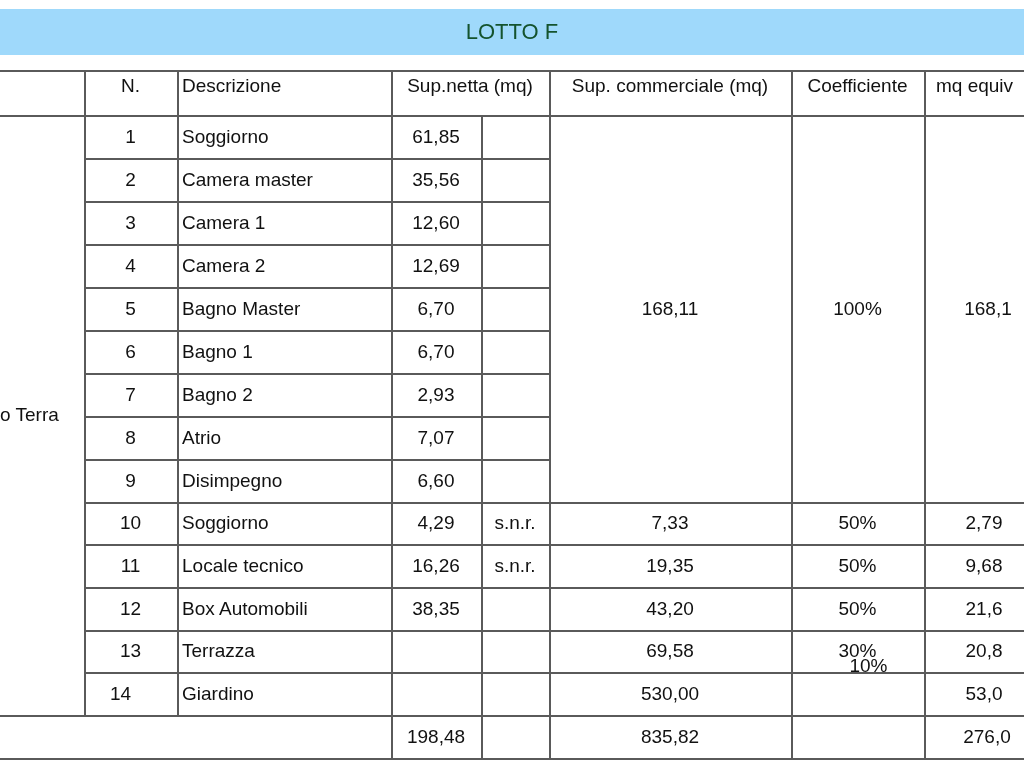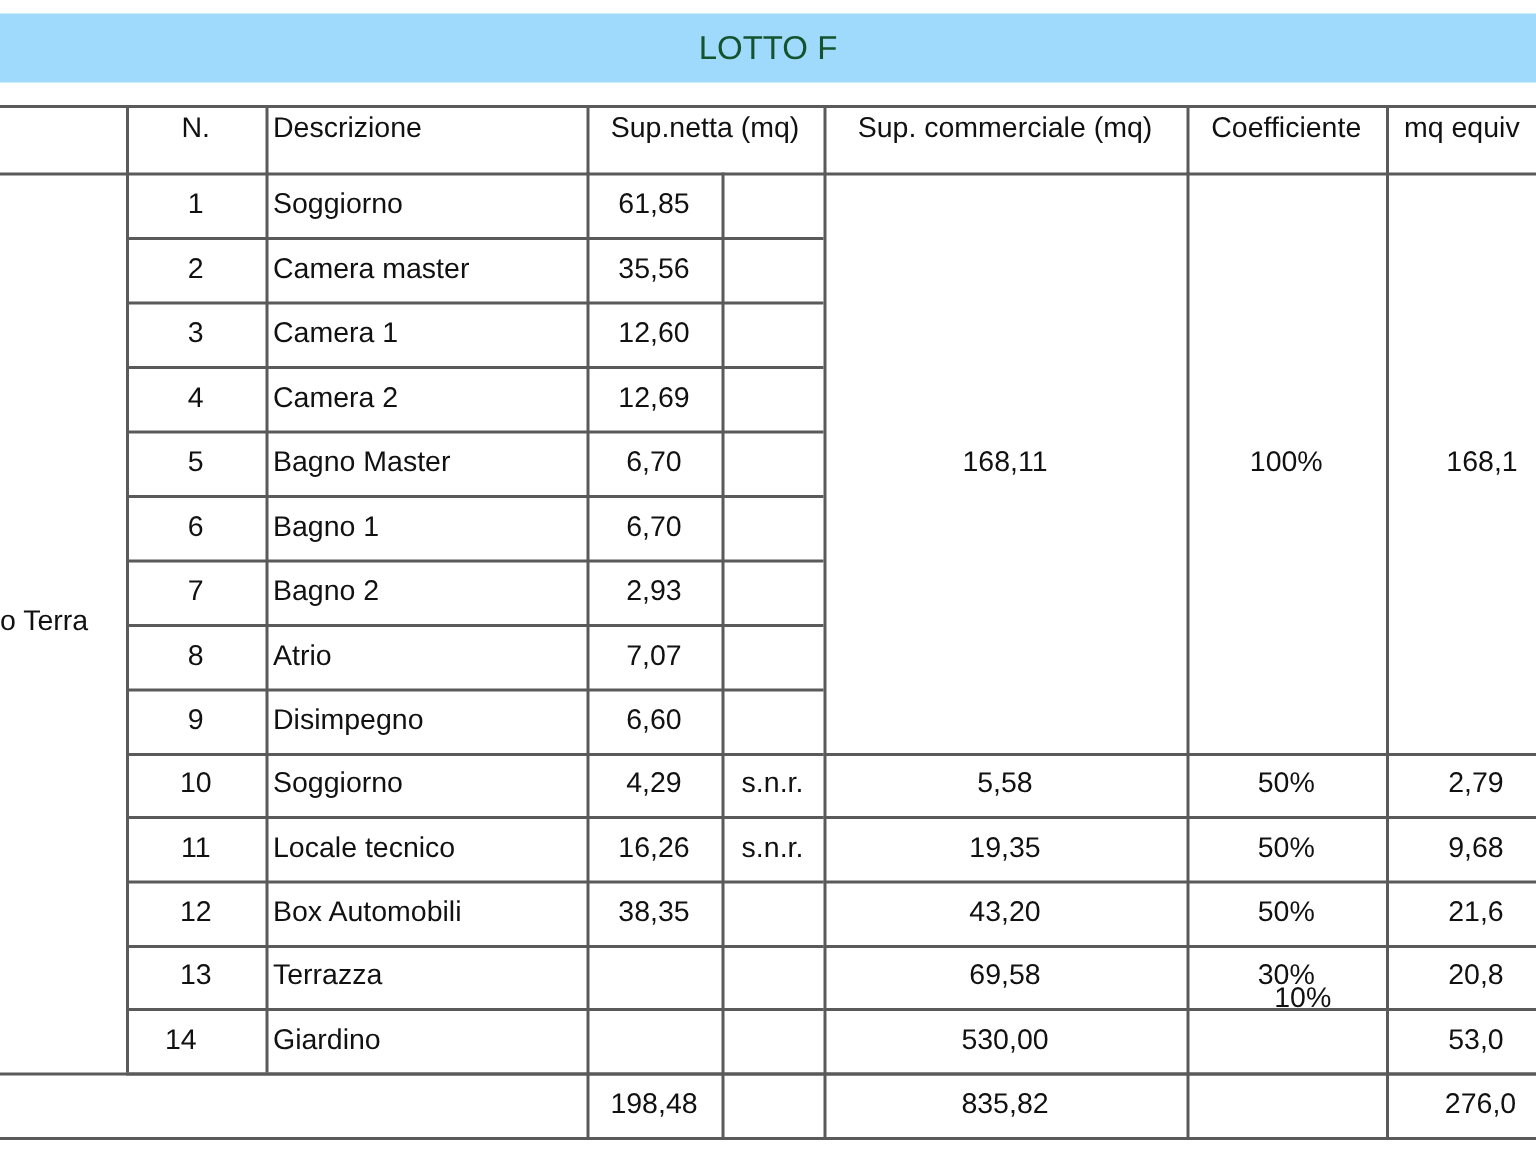--- a/index.html
+++ b/index.html
@@ -70,21 +70,21 @@
     <div class="hl" style="left: 549px; width: 475px; top: 502px;"></div>
     <div class="cell c" style="left: 84px; width: 93px; top: 470px;">9</div>
     <div class="cell l" style="left: 182px; width: 209px; top: 470px;">Disimpegno</div>
     <div class="cell c" style="left: 391px; width: 90px; top: 470px;">6,60</div>
     <div class="hl" style="left: 84px; width: 465px; top: 544px;"></div>
     <div class="hl" style="left: 549px; width: 475px; top: 544px;"></div>
     <div class="cell c" style="left: 84px; width: 93px; top: 512px;">10</div>
     <div class="cell l" style="left: 182px; width: 209px; top: 512px;">Soggiorno</div>
     <div class="cell c" style="left: 391px; width: 90px; top: 512px;">4,29</div>
     <div class="cell c" style="left: 481px; width: 68px; top: 512px;">s.n.r.</div>
-    <div class="cell c" style="left: 549px; width: 242px; top: 512px;">5,58</div>
+    <div class="cell c" style="left: 549px; width: 242px; top: 512px;">7,33</div>
     <div class="cell c" style="left: 791px; width: 133px; top: 512px;">50%</div>
     <div class="cell c" style="left: 924px; width: 120px; top: 512px;">2,79</div>
     <div class="hl" style="left: 84px; width: 465px; top: 587px;"></div>
     <div class="hl" style="left: 549px; width: 475px; top: 587px;"></div>
     <div class="cell c" style="left: 84px; width: 93px; top: 555px;">11</div>
     <div class="cell l" style="left: 182px; width: 209px; top: 555px;">Locale tecnico</div>
     <div class="cell c" style="left: 391px; width: 90px; top: 555px;">16,26</div>
     <div class="cell c" style="left: 481px; width: 68px; top: 555px;">s.n.r.</div>
     <div class="cell c" style="left: 549px; width: 242px; top: 555px;">19,35</div>
     <div class="cell c" style="left: 791px; width: 133px; top: 555px;">50%</div>

